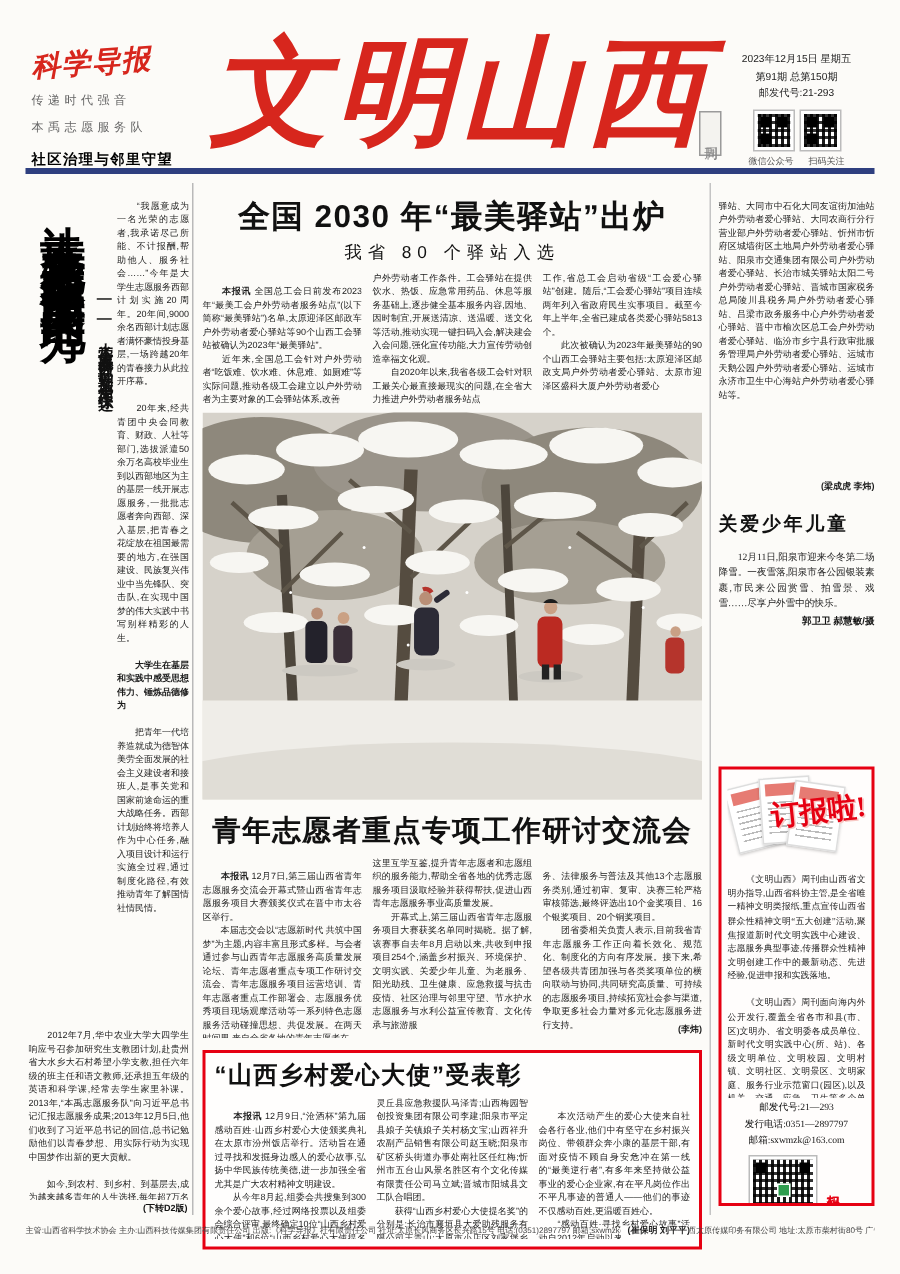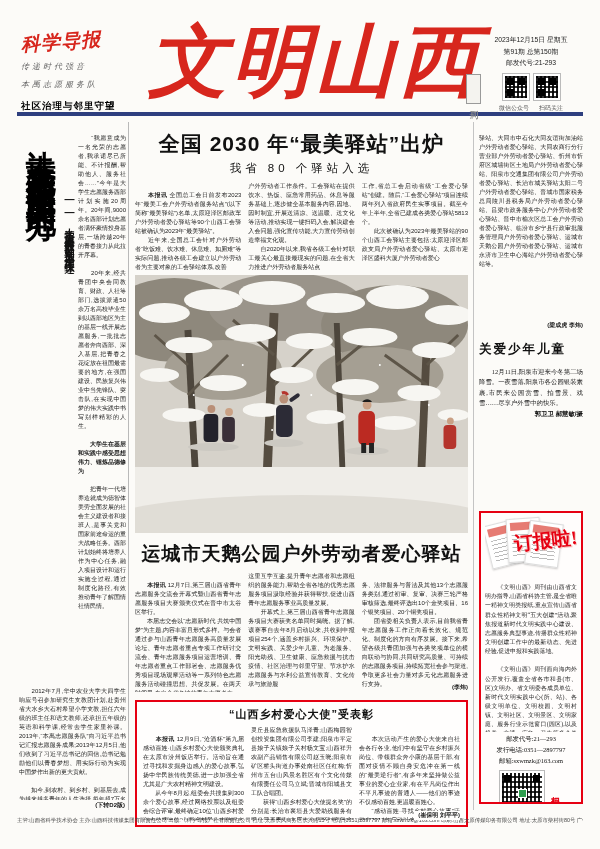--- a/index.html
+++ b/index.html
@@ -11,23 +11,23 @@
   }
   .inner { padding:0 17px; }
 
   
   .masthead { display:flex; height:112px; padding-top:12px; }
   .mast-left { width:118px; padding:16px 0 0 4px; }
   .mast-logo {
     font-family:"Liberation Serif",serif; font-style:italic; font-weight:bold;
     color:#d7261d; font-size:19px; transform:rotate(-4deg); letter-spacing:1px;
   }
-  .mast-tag { font-size:8px; color:#666; letter-spacing:3px; margin-top:7px; font-family:"Liberation Serif",serif;font-style:italic; }
+  .mast-tag { font-size:8px; color:#666; letter-spacing:3px; margin-top:7px; font-family:"Liberation Serif",serif; }
   .mast-guid { font-size:9.5px; font-weight:bold; color:#000; margin-top:10px; letter-spacing:1px; }
-  .mast-center { flex:1; position:relative; text-align:right; }
+  .mast-center { flex:1; position:relative; text-align:center; }
   .mast-title {
     font-family:"Liberation Serif",serif; font-weight:900; font-style:italic;
     color:#d7261d; font-size:78px; line-height:100px; letter-spacing:4px;
     transform:scale(1.02,1.0); white-space:nowrap;
   }
   .mast-seal {
     position:absolute; right:-2px; bottom:8px; width:15px; height:30px;
     border:1px solid #9a9a9a; color:#8a8a8a; font-size:9px; line-height:1.4;
     writing-mode:vertical-rl; text-orientation:upright; padding-top:1px; background:#f4f3ef;
   }
@@ -79,21 +79,21 @@
   .a1-cols { height:88px; }
   .lead { font-weight:bold; }
 
   .photo-wrap { margin-top:5px; }
   .photo-wrap svg { display:block; width:100%; height:258px; }
 
   .a2-head { font-size:19px; font-weight:900; text-align:center; letter-spacing:1px; margin:8px 0 5px; white-space:nowrap; }
   .a2-cols { height:120px; }
 
   .redbox { border:2px solid #e60012; margin-top:8px; padding:4px 6px 5px; background:#fffefd; }
-  .a3-head { font-size:11px; font-weight:900; text-align:center; letter-spacing:1px; margin:1px 0 4px; white-space:nowrap; }
+  .a3-head { font-size:16px; font-weight:900; letter-spacing:1px; margin:1px 0 4px; white-space:nowrap; }
   .a3-cols { height:94px; }
   .byline { position:absolute; right:0; bottom:0; font-size:6px; font-weight:bold; background:#fcfbf8; padding-left:4px; }
   .redbox .byline { background:#fffefd; }
 
   
   .a1-cont { height:208px; overflow:hidden; position:relative; padding-top:3px; }
   .caption-box { margin-top:9px; height:162px; overflow:hidden; }
   .cap-title { font-size:12.5px; font-weight:900; line-height:1.6; letter-spacing:2px; }
   .cap-text { font-family:"Liberation Serif",serif; font-size:6.4px; line-height:1.6; text-align:justify; margin-top:8px; white-space:pre-line; color:#222; }
   .cap-credit { font-size:6.4px; font-weight:bold; text-align:right; margin-top:2px; }
@@ -249,21 +249,21 @@
                   <circle cx="110" cy="90" r="1"></circle>
                   <circle cx="180" cy="120" r="1"></circle>
                   <circle cx="250" cy="90" r="1"></circle>
                   <circle cx="300" cy="130" r="1"></circle>
                   <circle cx="140" cy="155" r="1"></circle>
                 </g>
             </svg>
           </div>
 
           <section>
-            <h2 class="a2-head">运城市天鹅公园户外劳动者爱心驿站</h2>
+            <h2 class="a2-head">青年志愿者重点专项工作研讨交流会</h2>
             <div class="cols a2-cols">
               <div class="col btxt">
                 <span class="lead">　　本报讯</span><span> 12月7日,第三届山西省青年志愿服务交流会开幕式暨山西省青年志愿服务项目大赛颁奖仪式在晋中市太谷区举行。
 　　本届志交会以“志愿新时代 共筑中国梦”为主题,内容丰富且形式多样。与会者通过参与山西青年志愿服务高质量发展论坛、青年志愿者重点专项工作研讨交流会、青年志愿服务项目运营培训、青年志愿者重点工作部署会、志愿服务优秀项目现场观摩活动等一系列特色志愿服务活动碰撞思想、共促发展。在两天时间里,来自全省各地的青年志愿者在</span>
               </div>
               <div class="col btxt">这里互学互鉴,提升青年志愿者和志愿组织的服务能力,帮助全省各地的优秀志愿服务项目汲取经验并获得帮扶,促进山西青年志愿服务事业高质量发展。
 　　开幕式上,第三届山西省青年志愿服务项目大赛获奖名单同时揭晓。据了解,该赛事自去年8月启动以来,共收到申报项目254个,涵盖乡村振兴、环境保护、文明实践、关爱少年儿童、为老服务、阳光助残、卫生健康、应急救援与抗击疫情、社区治理与邻里守望、节水护水志愿服务与水利公益宣传教育、文化传承与旅游服</div>
               <div class="col btxt">
                 <span>务、法律服务与普法及其他13个志愿服务类别,通过初审、复审、决赛三轮严格审核筛选,最终评选出10个金奖项目、16个银奖项目、20个铜奖项目。
 　　团省委相关负责人表示,目前我省青年志愿服务工作正向着长效化、规范化、制度化的方向有序发展。接下来,希望各级共青团加强与各类奖项单位的横向联动与协同,共同研究高质量、可持续的志愿服务项目,持续拓宽社会参与渠道,争取更多社会力量对多元化志愿服务进行支持。</span>

